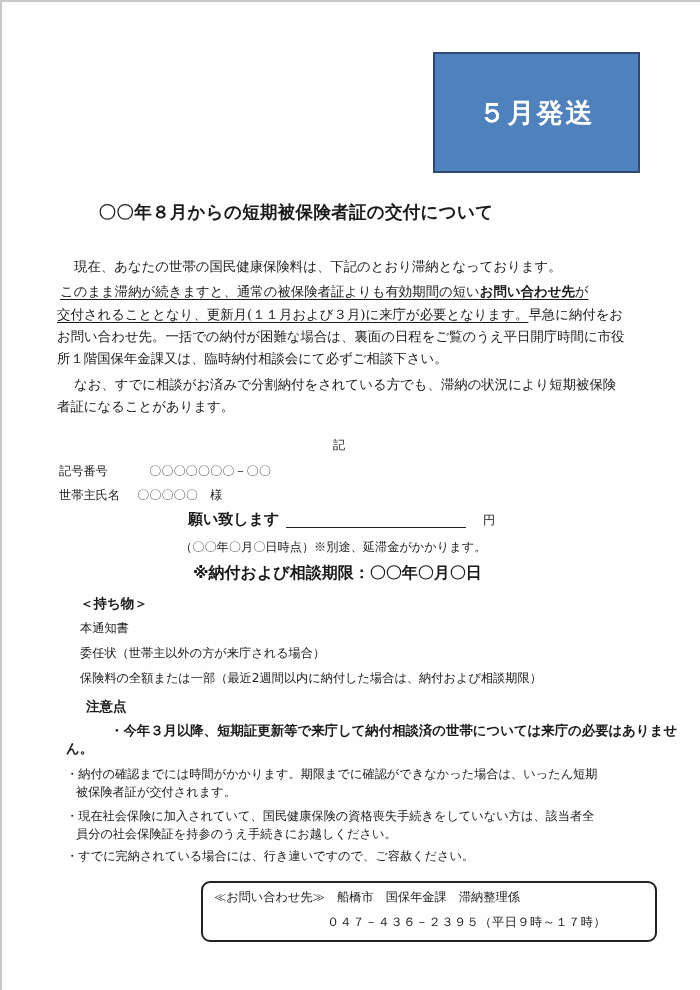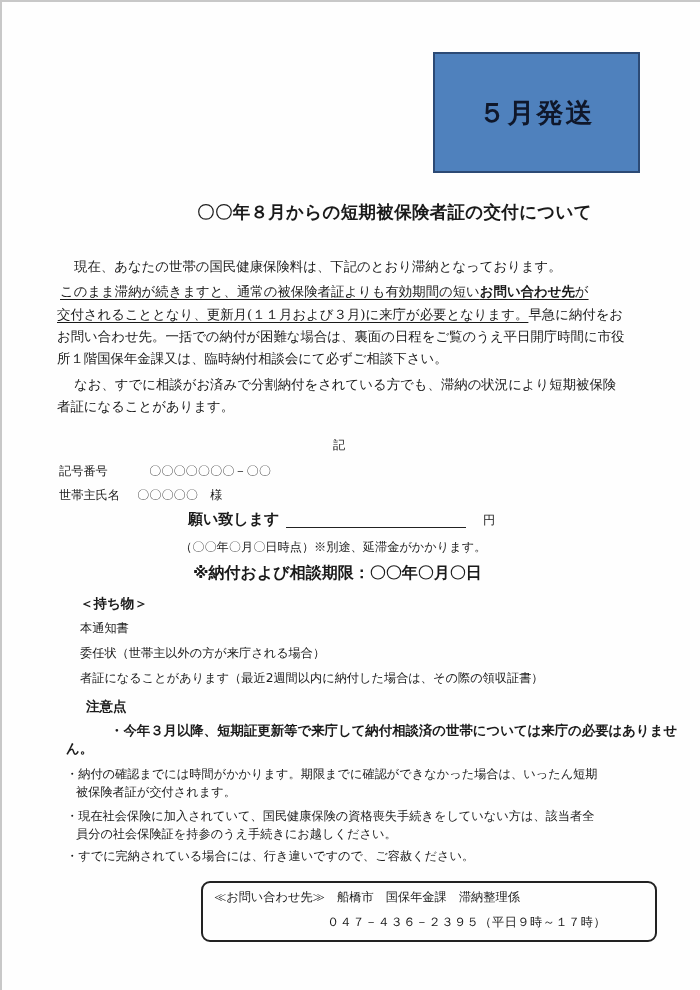--- a/index.html
+++ b/index.html
@@ -11,26 +11,26 @@
   }
   .page-edge-top { position: absolute; left: 0; top: 0; width: 700px; height: 2px; background: #c8c8c8; }
   .page-edge-left { position: absolute; left: 0; top: 0; width: 2px; height: 990px; background: #c8c8c8; }
 
   .badge {
     position: absolute; left: 433px; top: 52px; width: 207px; height: 121px;
     background: #4f81bd; border: 2px solid #2c4a75; box-sizing: border-box;
     display: flex; align-items: center; justify-content: center;
   }
   .badge span {
-    color: #0f172a; font-family: "DejaVu Sans", "Liberation Sans", sans-serif;
+    color: #ffffff; font-family: "DejaVu Sans", "Liberation Sans", sans-serif;
     font-weight: bold; font-size: 27px; letter-spacing: 2px;
   }
 
   .title {
-    position: absolute; left: 0; top: 200px; width: 592px; text-align: right;
+    position: absolute; left: 0; top: 200px; width: 592px; text-align: center;
     font-family: "DejaVu Sans", "Liberation Sans", sans-serif;
     font-size: 17.5px; font-weight: bold; letter-spacing: 0.3px;
   }
   .line { position: absolute; white-space: nowrap; font-size: 13.4px; }
   .ul { text-decoration: underline; text-underline-offset: 3px; text-decoration-thickness: 1px; }
   .bold { font-weight: bold; font-family: "DejaVu Sans", "Liberation Sans", sans-serif; }
 
   .sans { font-family: "DejaVu Sans", "Liberation Sans", sans-serif; }
   .small { font-size: 12.2px; }
 
@@ -72,21 +72,21 @@
 <div class="line" style="left:300px; top:510px; font-size:14px;"></div>
 <div class="amount-line"></div>
 <div class="line small" style="left:483px; top:512px;">円</div>
 
 <div class="line small" style="left:180px; top:539px;">（〇〇年〇月〇日時点）※別途、延滞金がかかります。</div>
 <div class="line bold" style="left:193px; top:563px; font-size:16px;">※納付および相談期限：〇〇年〇月〇日</div>
 
 <div class="line bold" style="left:80px; top:595px; font-size:13.5px;">＜持ち物＞</div>
 <div class="line small sans" style="left:80px; top:620px;">本通知書</div>
 <div class="line small sans" style="left:80px; top:645px;">委任状（世帯主以外の方が来庁される場合）</div>
-<div class="line small sans" style="left:80px; top:670px;">者証になることがあります（最近2週間以内に納付した場合は、その際の領収証書）</div>
+<div class="line small sans" style="left:80px; top:670px;">保険料の全額または一部（最近2週間以内に納付した場合は、納付および相談期限）</div>
 
 <div class="line bold" style="left:86px; top:698px; font-size:13.5px;">注意点</div>
 <div class="line" style="left:62px; top:722px; font-size:13.4px; font-weight:bold;margin-left:48px;">・今年３月以降、短期証更新等で来庁して納付相談済の世帯については来庁の必要はありませ</div>
 <div class="line" style="left:66px; top:740px; font-size:13.4px; font-weight:bold;">ん。</div>
 <div class="line small sans" style="left:66px; top:766px;">・納付の確認までには時間がかかります。期限までに確認ができなかった場合は、いったん短期</div>
 <div class="line small sans" style="left:76px; top:784px;">被保険者証が交付されます。</div>
 <div class="line small sans" style="left:66px; top:808px;">・現在社会保険に加入されていて、国民健康保険の資格喪失手続きをしていない方は、該当者全</div>
 <div class="line small sans" style="left:76px; top:826px;">員分の社会保険証を持参のうえ手続きにお越しください。</div>
 <div class="line small sans" style="left:66px; top:848px;">・すでに完納されている場合には、行き違いですので、ご容赦ください。</div>
 

